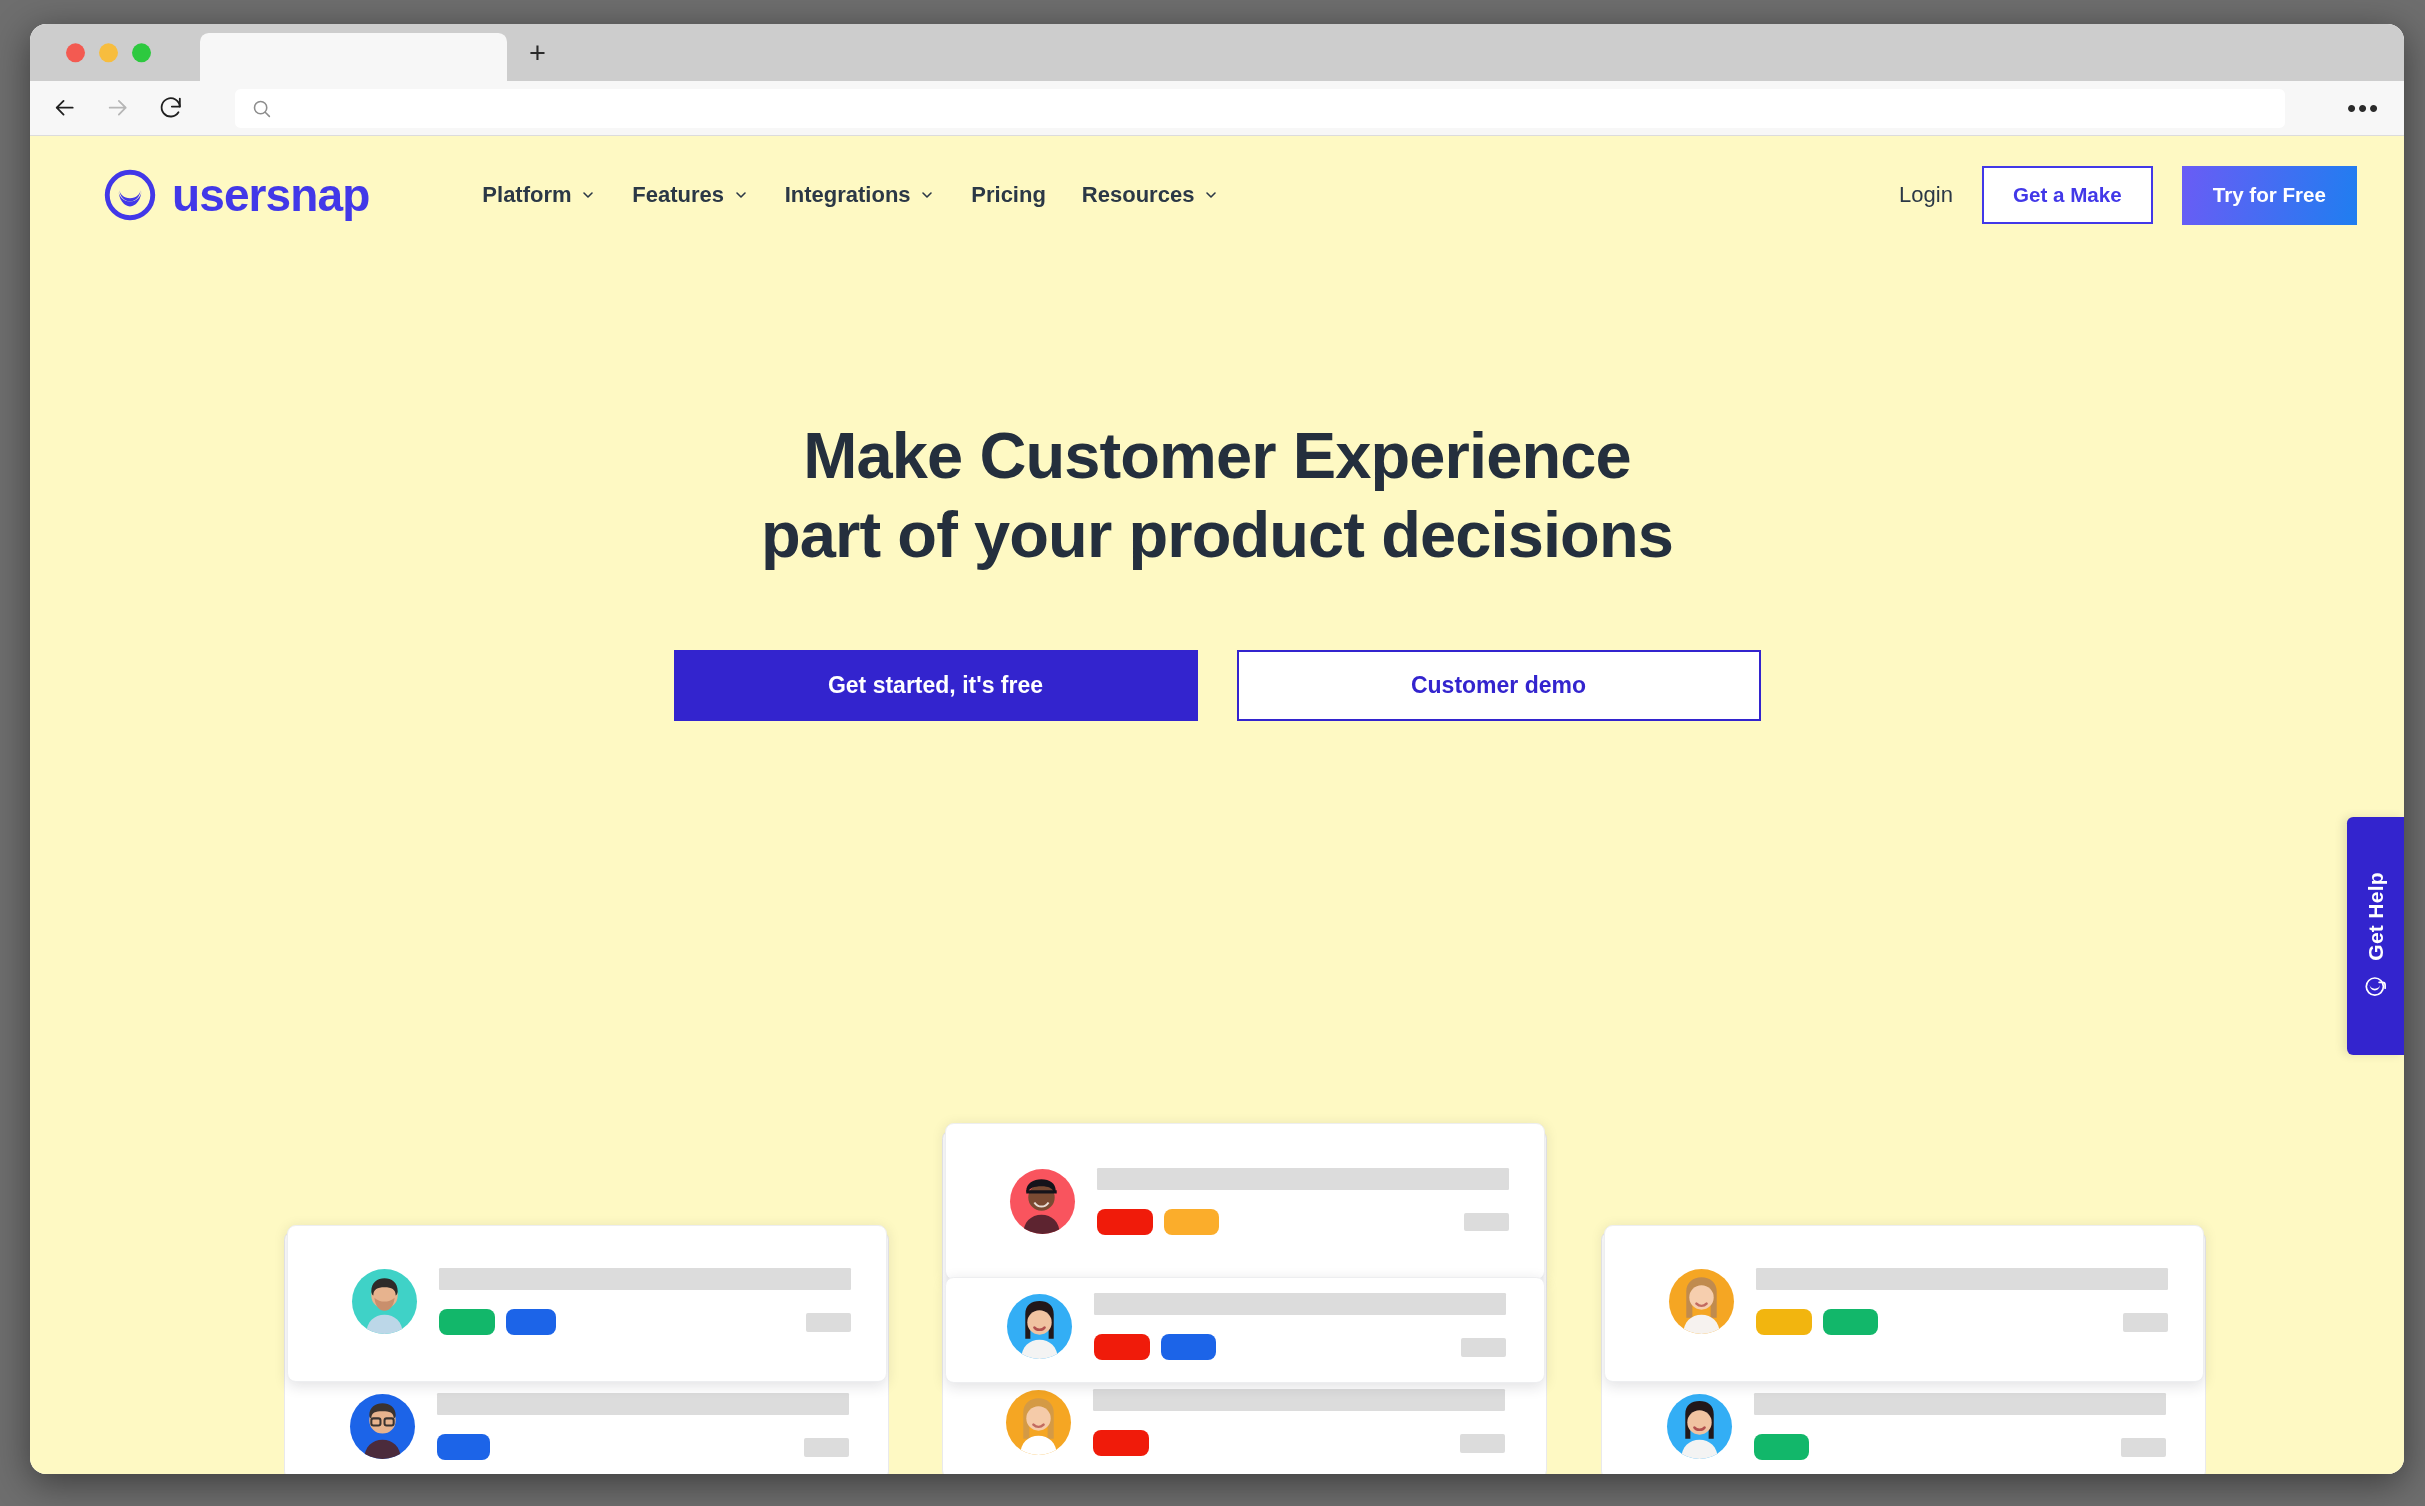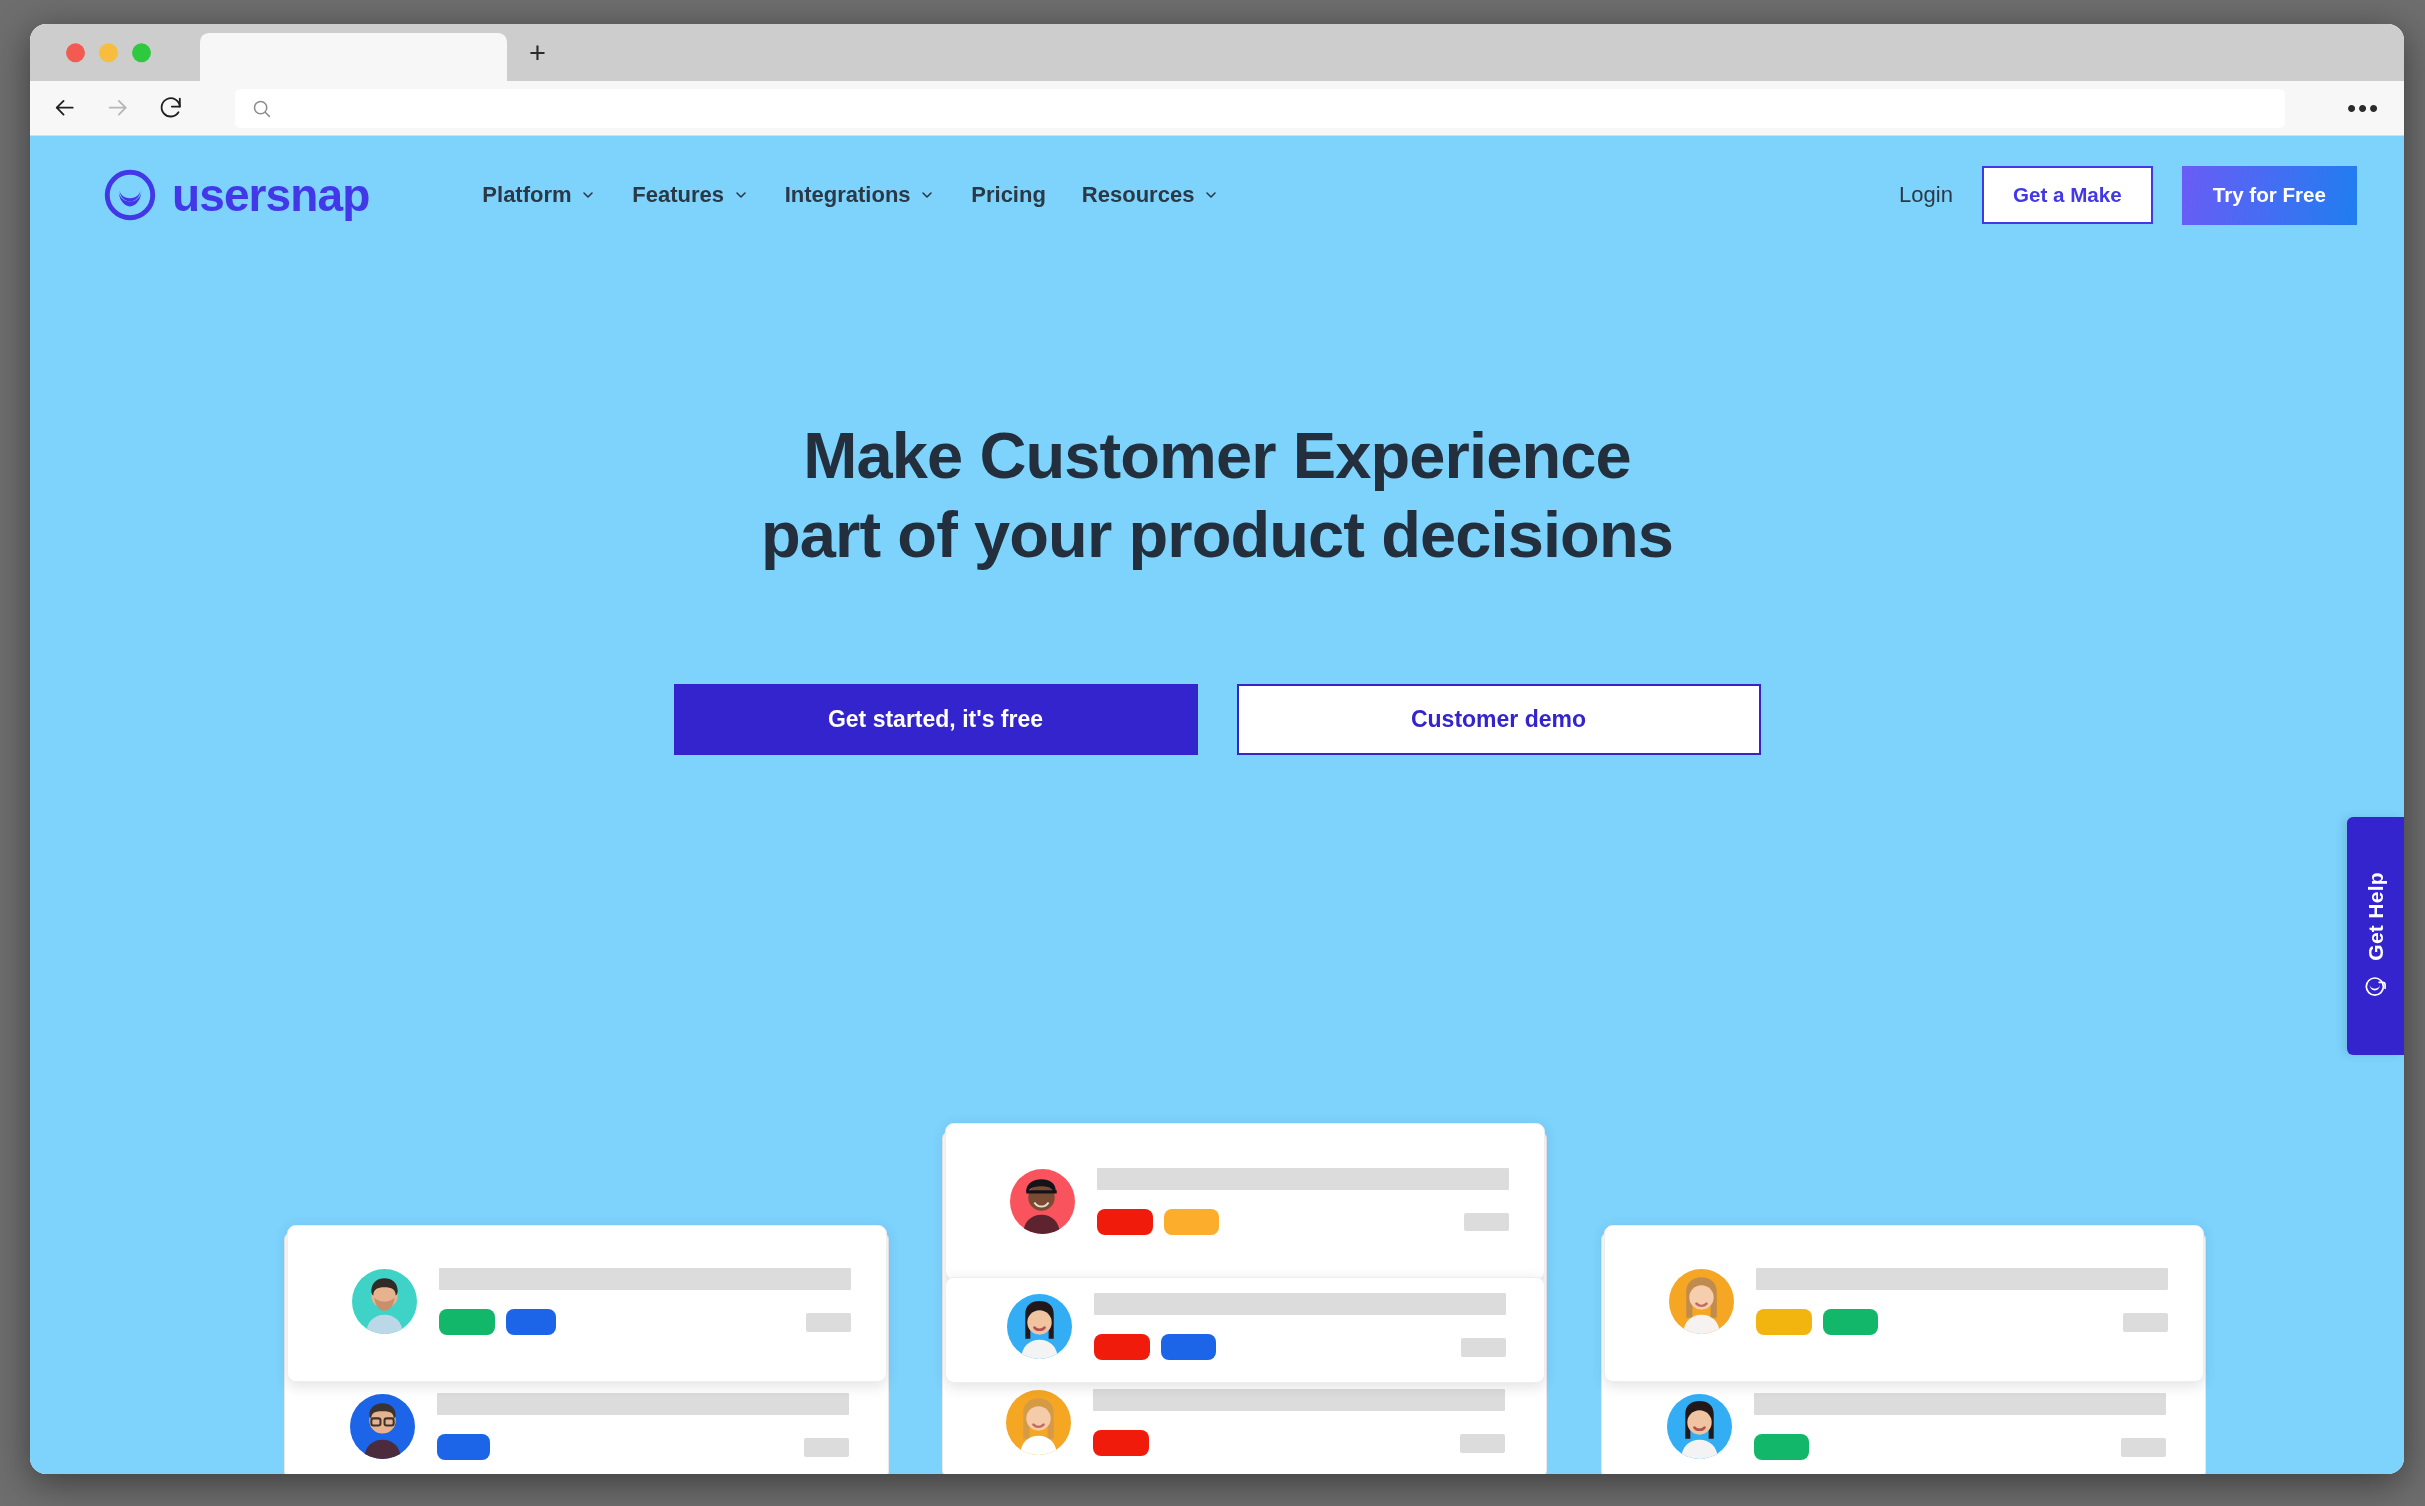--- a/index.html
+++ b/index.html
@@ -96,21 +96,21 @@
     right: 24px; top: 50%;
     transform: translateY(-50%);
     font-size: 26px; color: #2b2b2b;
     letter-spacing: 1.9px; line-height: .5;
   }
 
   
   #page-viewport {
     position: relative;
     height: 1338px;
-    background: #7dd3fc;
+    background: #fef9c3;
     overflow: hidden;
   }
 
   
   #site-header {
     position: relative;
     height: 118px;
     display: flex; align-items: center;
     padding: 0 47px 0 74px;
   }
@@ -156,21 +156,21 @@
     white-space: nowrap;
   }
 
   
   #hero { text-align: center; padding-top: 162px; }
   #hero-title {
     font-size: 65px; font-weight: 700; color: #242f3d;
     line-height: 1.22; letter-spacing: -0.9px;
   }
   #hero-ctas {
-    margin-top: 109px;
+    margin-top: 75px;
     display: flex; justify-content: center; gap: 39px;
   }
   #cta-primary {
     background: #3324CE; color: #ffffff;
     font-size: 23px; font-weight: 700;
     padding: 22.4px 0; width: 524px;
     border: none;
   }
   #cta-secondary {
     background: #ffffff; color: #3324CE;

